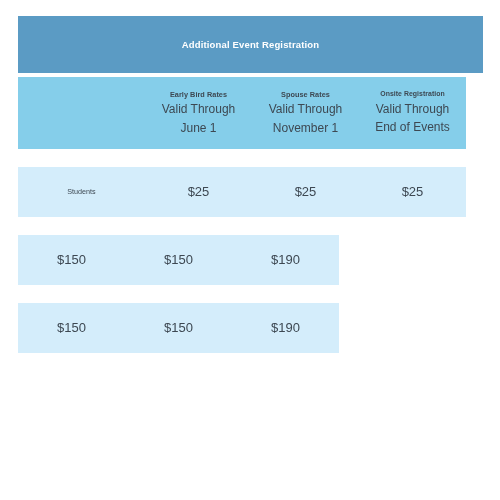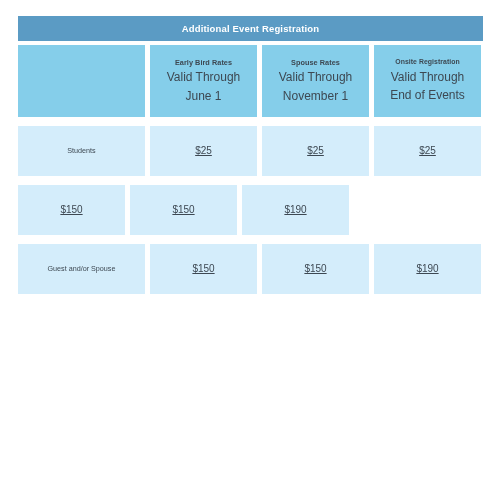--- a/index.html
+++ b/index.html
@@ -17,37 +17,36 @@
 
   #rate-table {
     position: absolute;
     left: 18px;
     top: 16px;
     width: 465px;
   }
 
   
   .table-title {
-    height: 25px;
+    height: 57px;
     background: #5B9BC4;
     color: #ffffff;
     font-size: 9.5px;
     font-weight: bold;
     letter-spacing: 0.15px;
     display: flex;
     align-items: center;
     justify-content: center;
     text-align: center;
     box-sizing: border-box;
   }
 
   
   .table-row {
     display: flex;
-    gap: 5px;
     margin-top: 4px;
   }
 
   .cell {
     box-sizing: border-box;
     display: flex;
     flex-direction: column;
     align-items: center;
     justify-content: center;
     text-align: center;
@@ -81,37 +80,36 @@
     font-size: 6.9px;
   }
   .col-head-sub {
     font-size: 12px;
     font-weight: normal;
     line-height: 1.55;
   }
 
   
   .body-row {
-    margin-top: 9px;
+    margin-top: 18px;
   }
   .body-row .cell {
     height: 50px;
     background: #D4EDFB;
     padding: 0 6px;
   }
   .row-label {
     font-size: 7.2px;
     line-height: 1.4;
     font-weight: normal;
   }
   .rate-value {
-    font-size: 10px;
+    font-size: 13px;
     line-height: 1.4;
     font-weight: normal;
-    text-decoration: underline;
   }
 </style>
 </head>
 <body>
 
 <div id="rate-table">
 
   <div class="table-title">Additional Event Registration</div>
 
   <div class="table-row header-row">
@@ -160,23 +158,20 @@
     </div>
     <div class="cell col-rate">
       <span class="rate-value">$150</span>
     </div>
     <div class="cell col-rate">
       <span class="rate-value">$190</span>
     </div>
   </div>
 
   <div class="table-row body-row">
-    <div class="cell col-label">
-      <span class="row-label">Guest and/or Spouse</span>
-    </div>
     <div class="cell col-rate">
       <span class="rate-value">$150</span>
     </div>
     <div class="cell col-rate">
       <span class="rate-value">$150</span>
     </div>
     <div class="cell col-rate">
       <span class="rate-value">$190</span>
     </div>
   </div>

